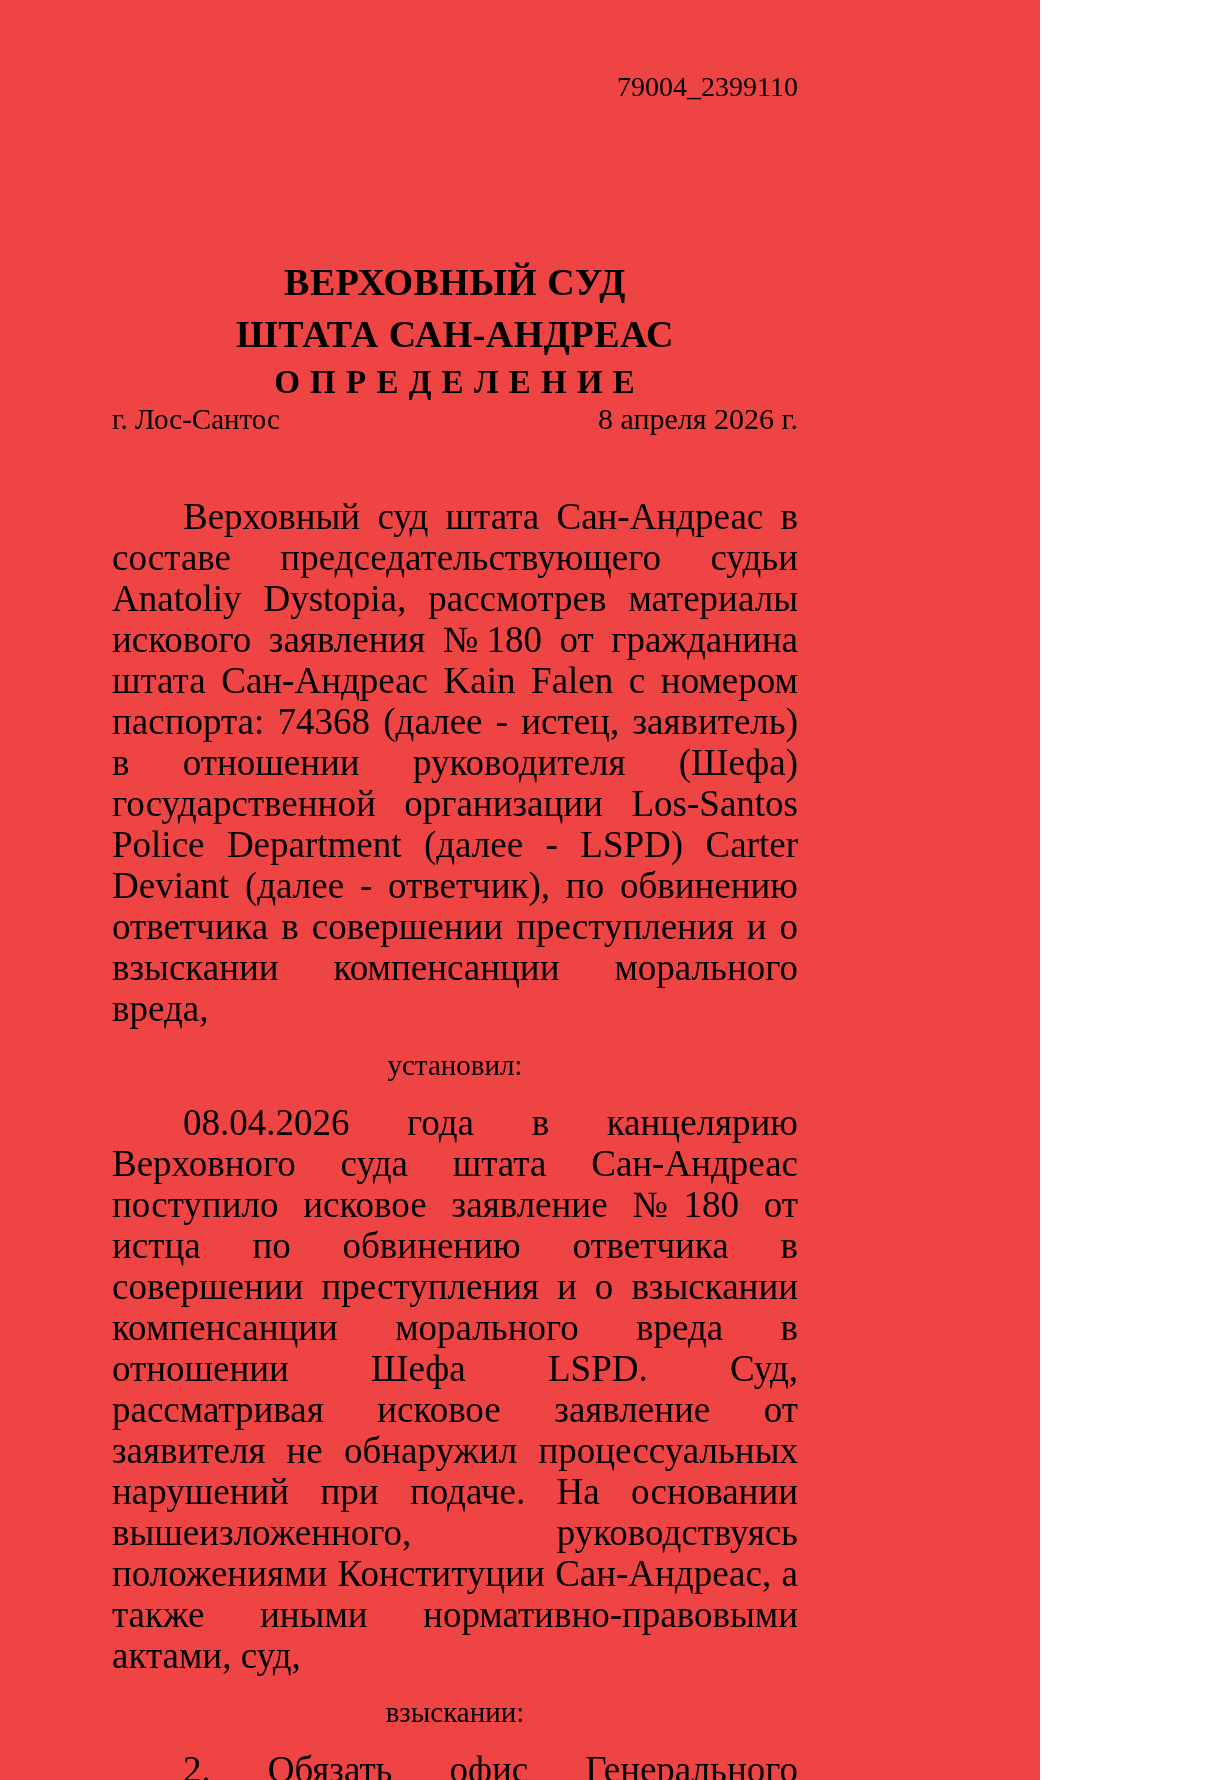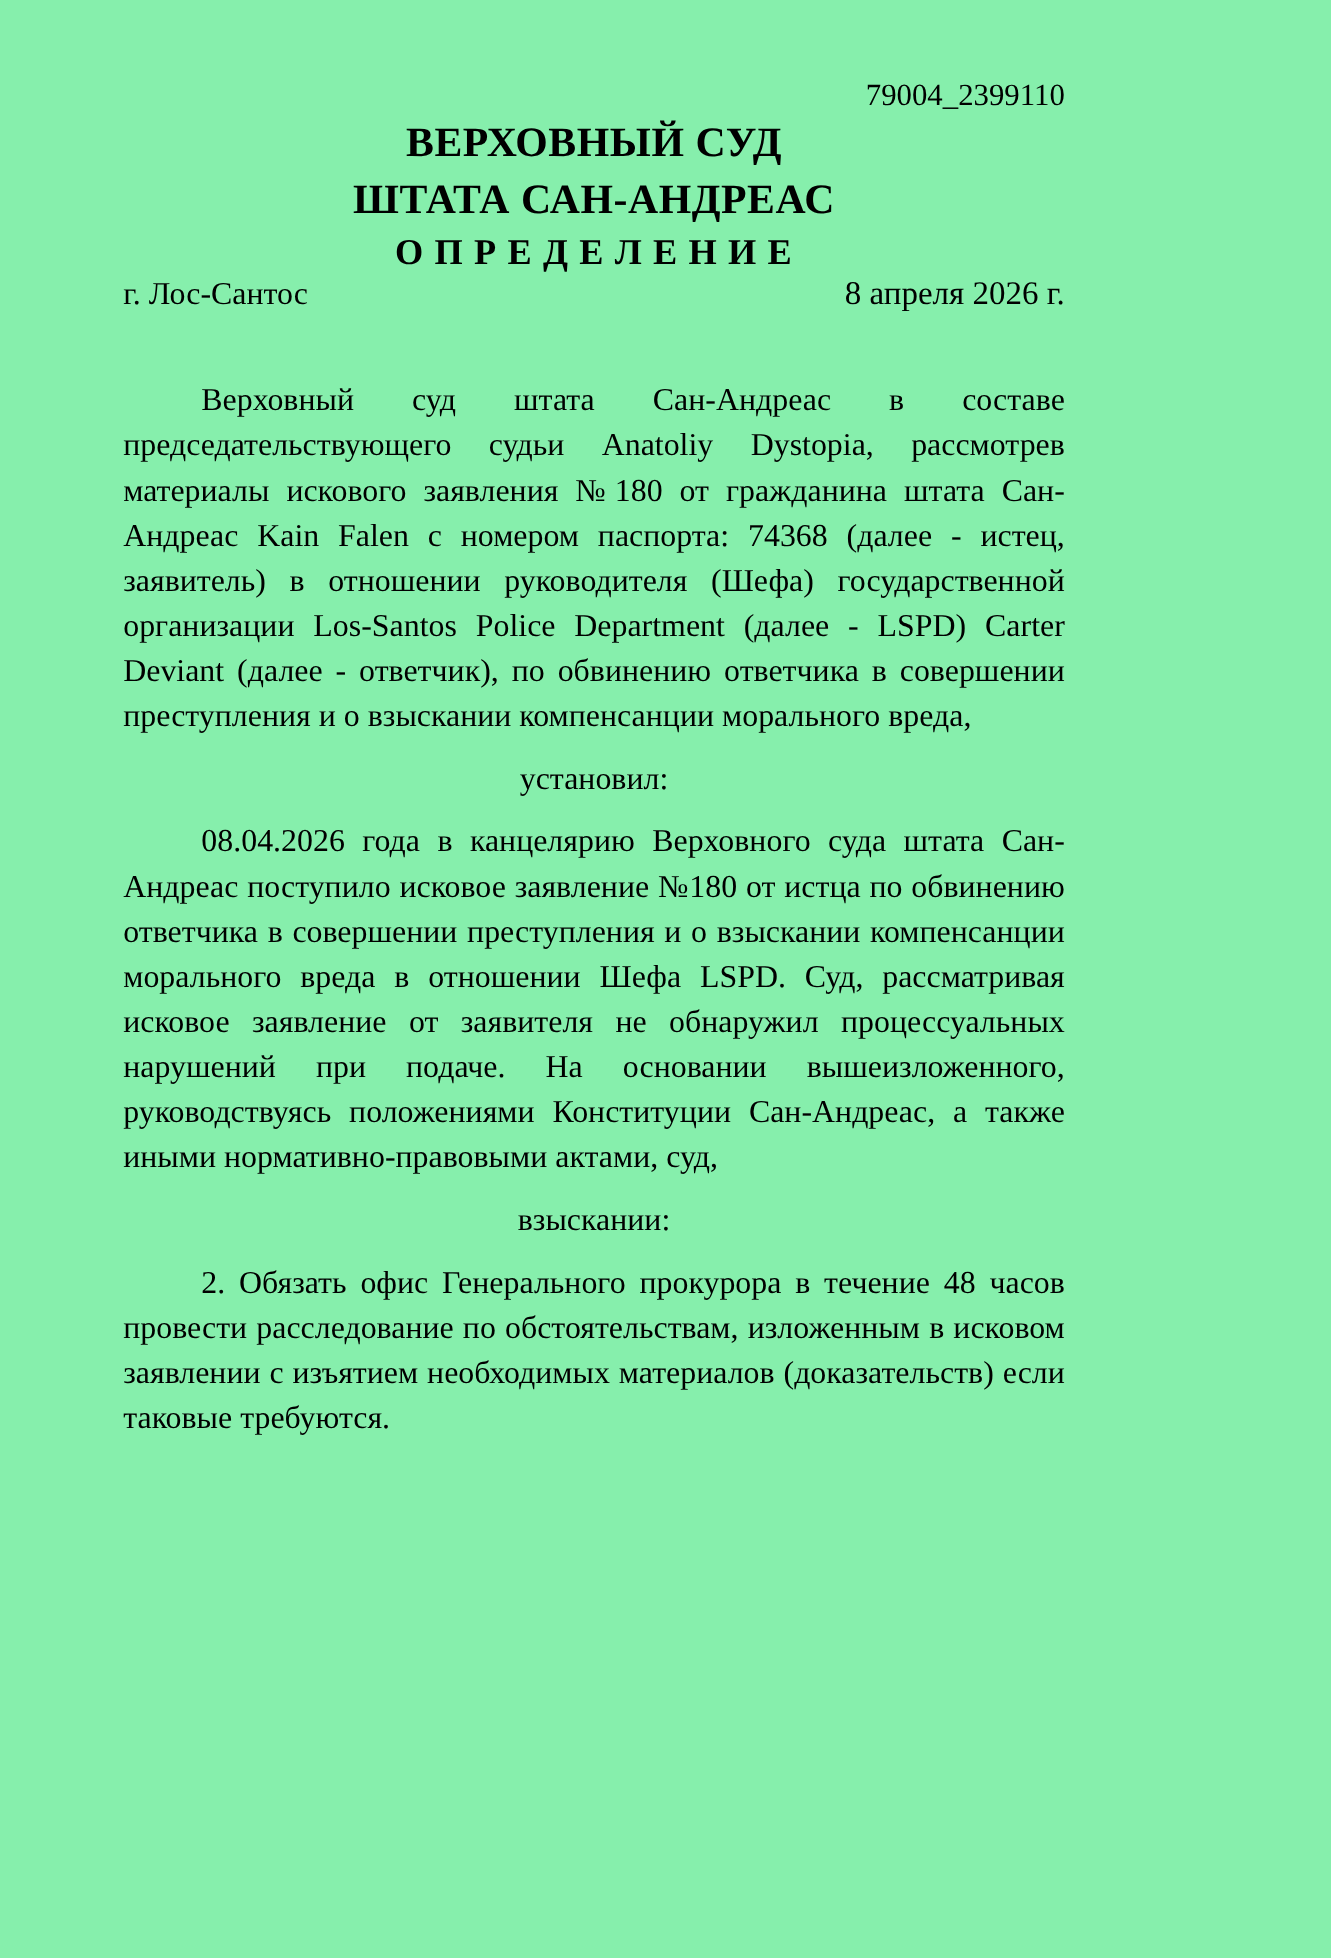--- a/index.html
+++ b/index.html
@@ -3,32 +3,33 @@
 <meta charset="utf-8">
 <style>
   * { margin: 0; padding: 0; box-sizing: border-box; }
   html, body {
     background: #ffffff;
     font-family: "Liberation Serif", "DejaVu Serif", serif;
     color: #000000;
   }
   .page {
     position: relative;
-    width: 1210px;
+    width: 1040px;
     height: 1780px;
-    background: #86efac;
+    background: #ef4444;
     padding: 70px 242px 40px 112px;
     overflow: hidden;
   }
   .top-number {
     text-align: right;
     font-size: 28px;
     line-height: 34px;
   }
   .court-title {
+    margin-top: 152px;
     text-align: center;
     font-weight: bold;
     font-size: 38px;
     line-height: 52px;
     letter-spacing: 0.5px;
   }
   .case-number {
     margin-top: 88px;
     text-align: right;
     font-size: 30px;
@@ -47,21 +48,21 @@
     justify-content: space-between;
     align-items: flex-end;
   }
   .place {
     font-size: 29px;
   }
   .date {
     font-size: 30px;
   }
   .body-text {
-    font-size: 29px;
+    font-size: 37px;
     line-height: 41px;
     text-align: justify;
     text-indent: 71px;
   }
   .para-intro { margin-top: 60px; }
   .section-label {
     margin-top: 16px;
     text-align: center;
     font-size: 29px;
     line-height: 41px;

